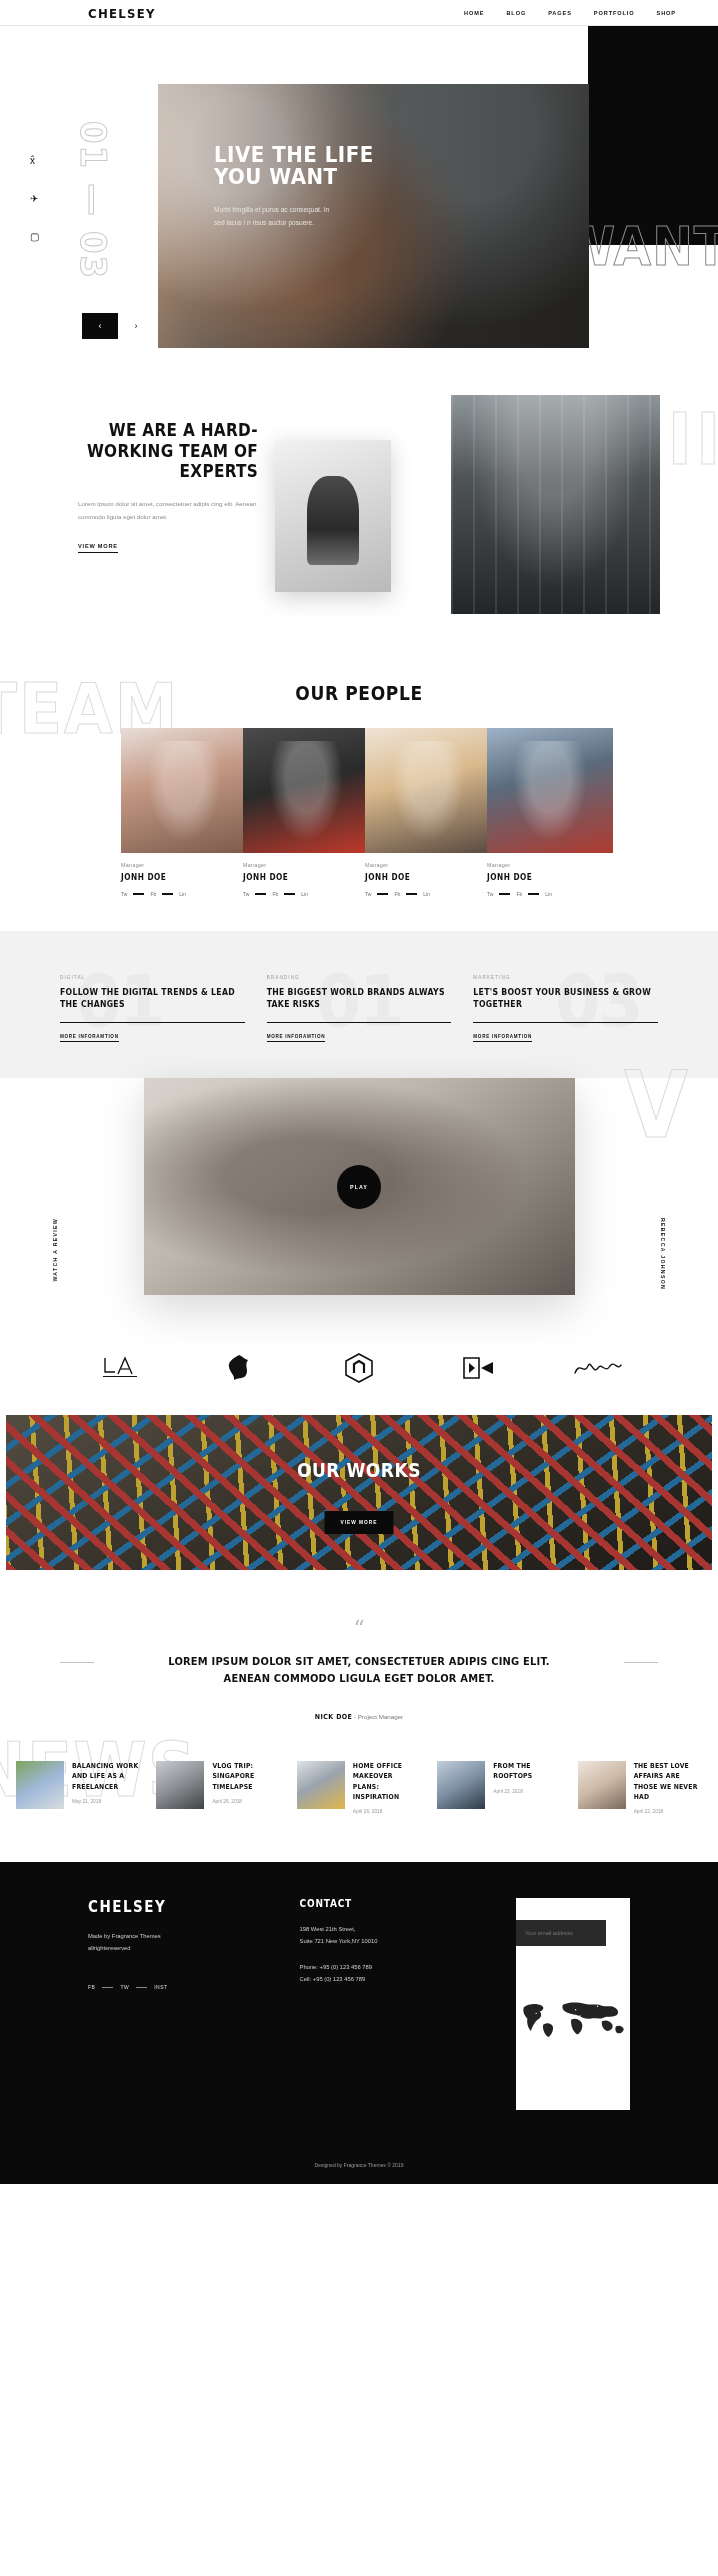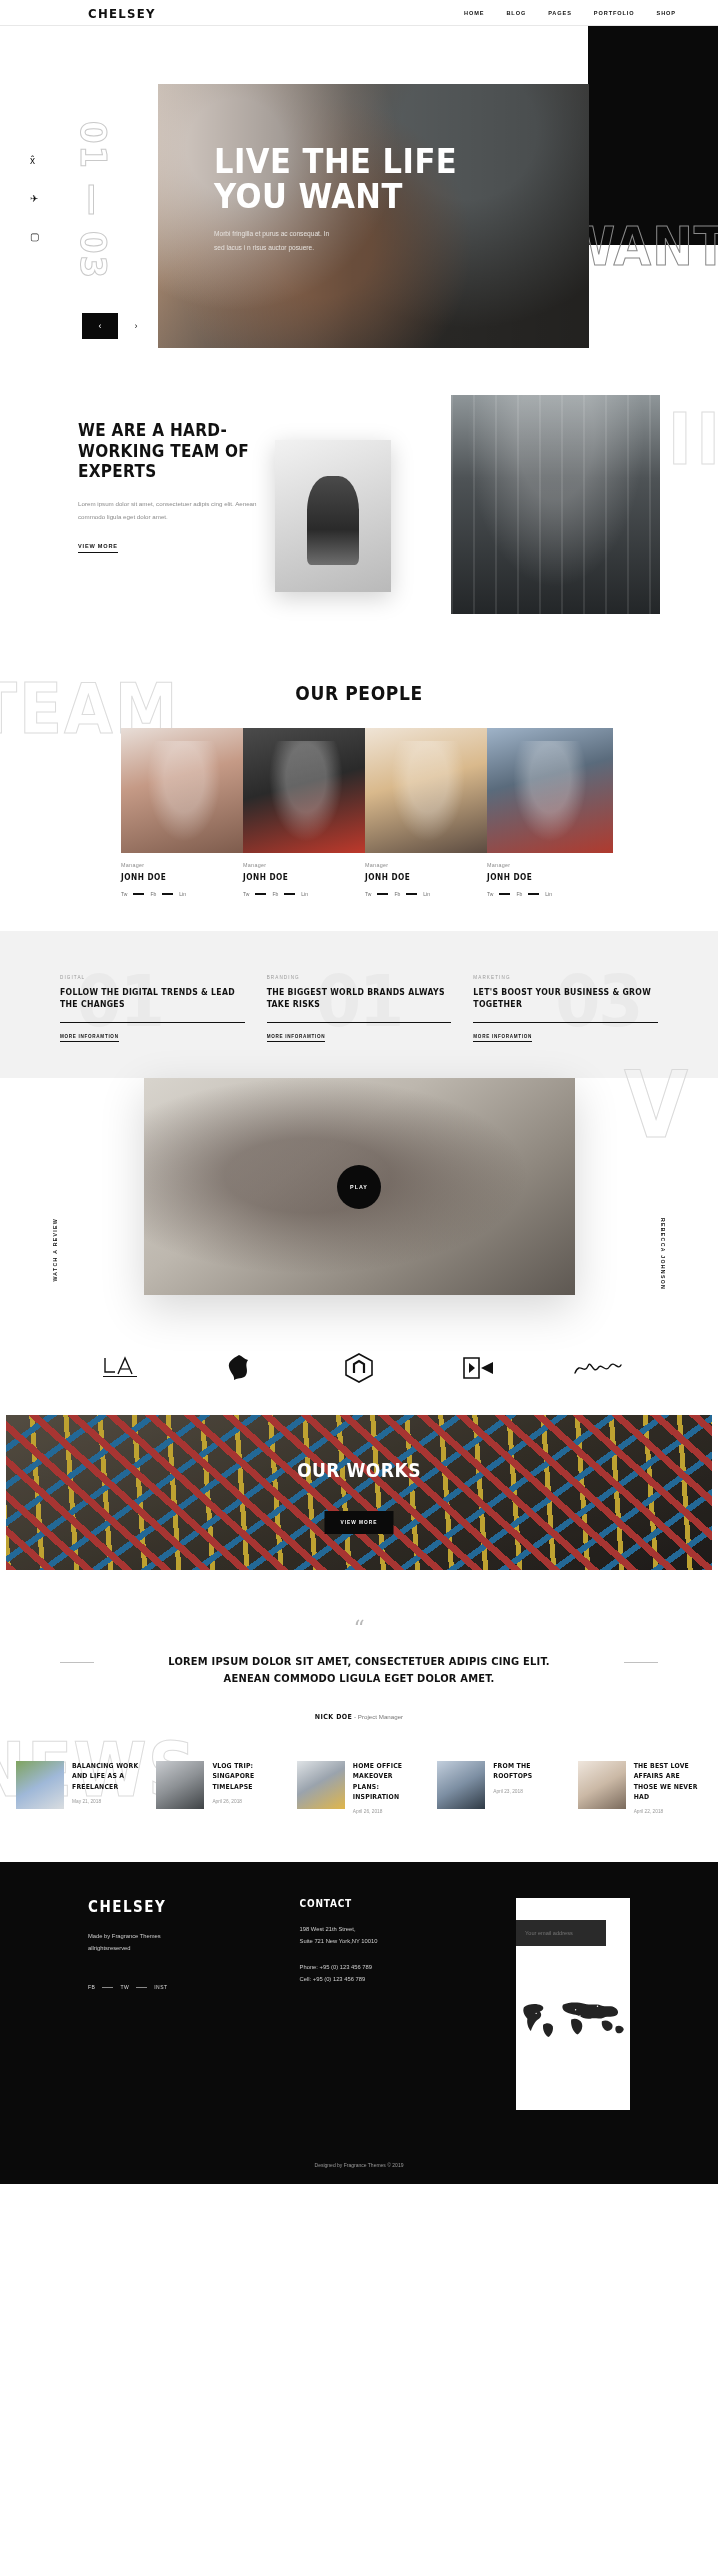--- a/index.html
+++ b/index.html
@@ -55,21 +55,21 @@
       radial-gradient(circle at 86% 70%, #4c4a46 0 22%, transparent 56%),
       linear-gradient(140deg,#cbbfb3 0%,#a88a72 32%,#6a625c 62%,#2c2a28 100%);
   }
   .hero-img .shade {
     position:absolute; inset:0;
     background:linear-gradient(90deg,rgba(0,0,0,.08) 0%,rgba(0,0,0,.42) 45%,rgba(0,0,0,.55) 100%);
   }
   .hero-copy { position:absolute; left:214px; top:118px; width:289px; z-index:12; }
   .hero-copy h1 {
     font-family:"DejaVu Sans Condensed","Liberation Sans",sans-serif;
-    color:#fff; font-size:34px; line-height:1.02; font-weight:700;
+    color:#fff; font-size:22px; line-height:1.02; font-weight:700;
     letter-spacing:0.5px; text-transform:uppercase;
   }
   .hero-copy p {
     margin-top:14px; color:#e6e2de; font-size:6.6px; line-height:2.0; max-width:120px;
   }
   .hero-arrow {
     position:absolute; left:82px; top:287px; width:36px; height:26px;
     background:#0a0a0a; color:#fff; display:flex; align-items:center; justify-content:center;
     font-size:9px; z-index:14;
   }
@@ -91,20 +91,21 @@
     position:absolute; right:-6px; top:38px;
     font-family:"DejaVu Sans Condensed","Liberation Sans",sans-serif;
     font-size:72px; font-weight:700; color:transparent;
     -webkit-text-stroke:1px #ddd; letter-spacing:4px; line-height:1;
   }
   .about-text { position:absolute; left:78px; top:55px; width:180px; }
   .about-text h2 {
     font-family:"DejaVu Sans Condensed","Liberation Sans",sans-serif;
     font-size:17px; line-height:1.22; font-weight:700; text-transform:uppercase;
     letter-spacing:0.3px;
+    text-align:right;
   }
   .about-text p { margin-top:16px; font-size:6.2px; line-height:2.0; color:#8a8a8a; }
   .about-btn {
     display:inline-block; margin-top:20px; font-size:5.6px; font-weight:700;
     letter-spacing:0.8px; border-bottom:1px solid #111; padding-bottom:3px; color:#111;
     text-decoration:none; text-transform:uppercase;
   }
   .about-img-big {
     position:absolute; right:58px; top:30px; width:209px; height:219px;
     background:

